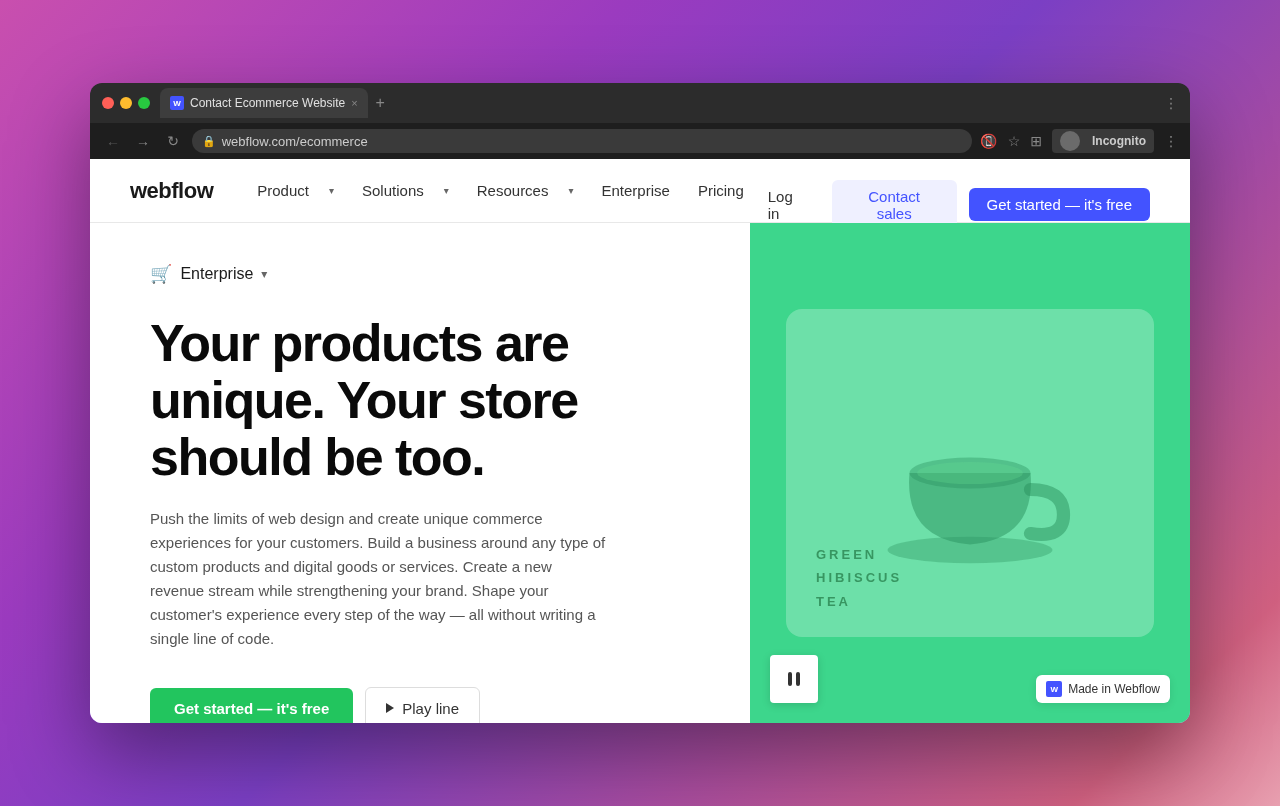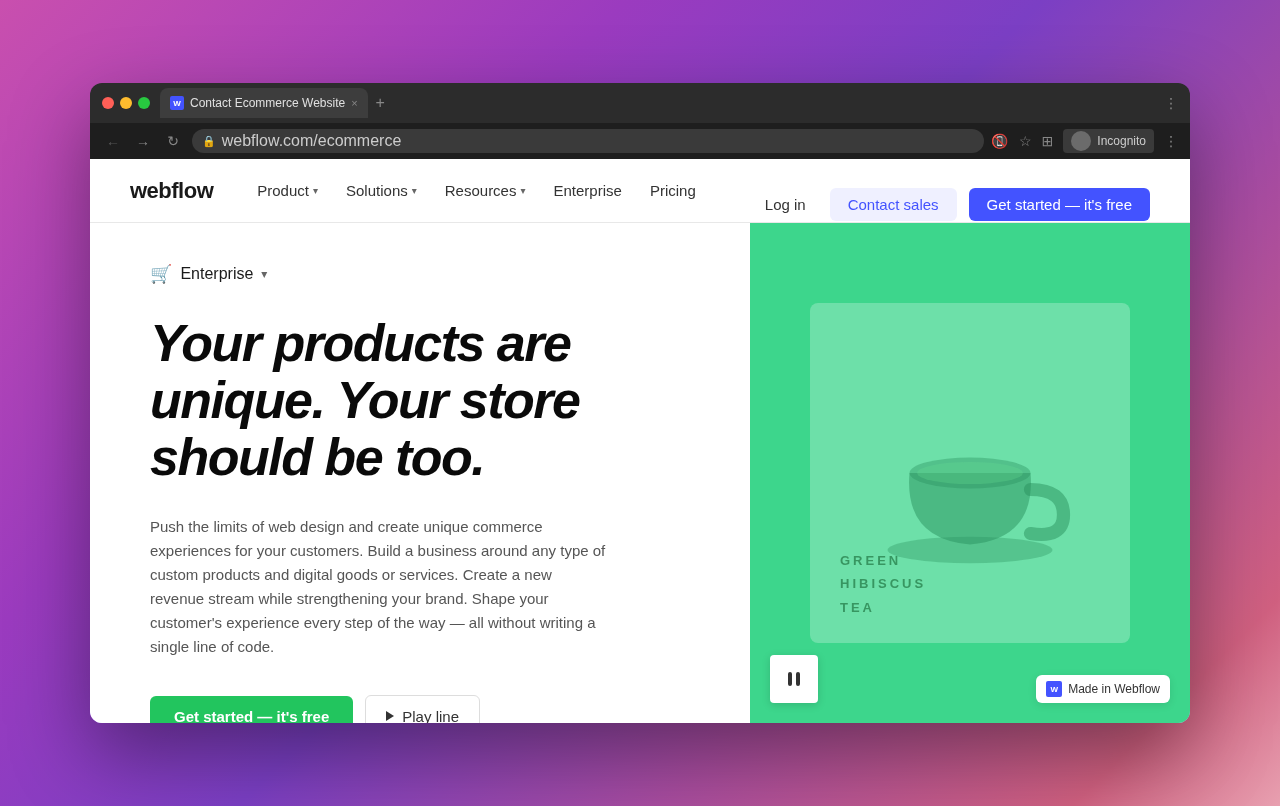--- a/index.html
+++ b/index.html
@@ -150,43 +150,44 @@
       gap: 6px;
     }
 
     .address-lock {
       color: #888;
       font-size: 11px;
     }
 
     .address-text {
       color: #cccccc;
-      font-size: 16px;
+      font-size: 13px;
     }
 
     .addressbar-right {
       display: flex;
       align-items: center;
       gap: 10px;
     }
 
     .addressbar-icon {
       color: #888;
       font-size: 14px;
       cursor: pointer;
     }
 
     .incognito-btn {
       display: flex;
       align-items: center;
-      gap: 6px;
+      gap: 12px;
       background: #3a3a3a;
       border-radius: 4px;
       padding: 2px 8px;
       cursor: pointer;
+      font-weight: bold;
     }
 
     .incognito-avatar {
       width: 20px;
       height: 20px;
       background: #6b6b6b;
       border-radius: 50%;
     }
 
     .incognito-text {
@@ -226,21 +227,21 @@
     .nav-items {
       display: flex;
       align-items: center;
       gap: 4px;
       flex: 1;
     }
 
     .nav-item {
       display: flex;
       align-items: center;
-      gap: 4px;
+      gap: 20px;
       padding: 6px 12px;
       border-radius: 6px;
       cursor: pointer;
       color: #333;
       font-size: 15px;
       font-weight: 500;
     }
 
     .nav-chevron {
       font-size: 10px;
@@ -324,22 +325,21 @@
       font-size: 12px;
       color: #666;
     }
 
     .hero-title {
       font-size: 52px;
       font-weight: 800;
       color: #0a0a0a;
       line-height: 1.1;
       letter-spacing: -1.5px;
-      margin-bottom: 28px;
-      font-style: italic;
+      margin-bottom: 20px;
     }
 
     .hero-desc {
       font-size: 15px;
       color: #555;
       line-height: 1.6;
       max-width: 460px;
       margin-bottom: 36px;
     }
 
@@ -390,23 +390,23 @@
       background: #3dd68c;
       position: relative;
       overflow: hidden;
       display: flex;
       align-items: center;
       justify-content: center;
     }
 
     .product-card {
       background: rgba(255,255,255,0.25);
-      border-radius: 8px;
-      padding: 30px;
-      width: 320px;
+      border-radius: 16px;
+      padding: 24px;
+      width: 368px;
       position: relative;
     }
 
     .cup-visual {
       width: 100%;
       height: 280px;
       display: flex;
       align-items: center;
       justify-content: center;
       position: relative;

